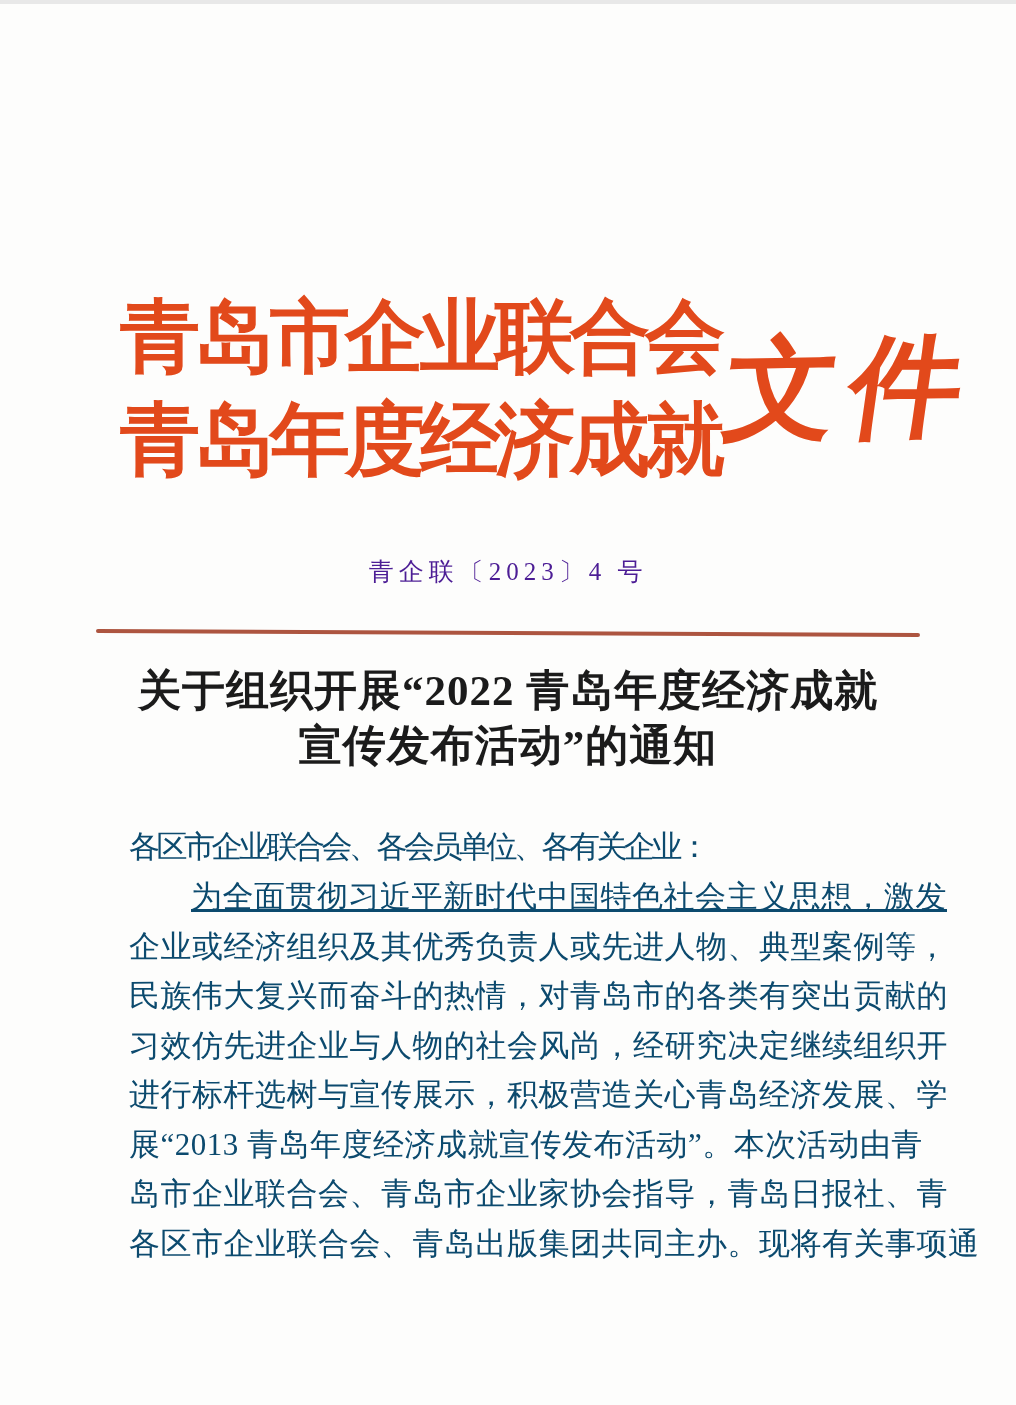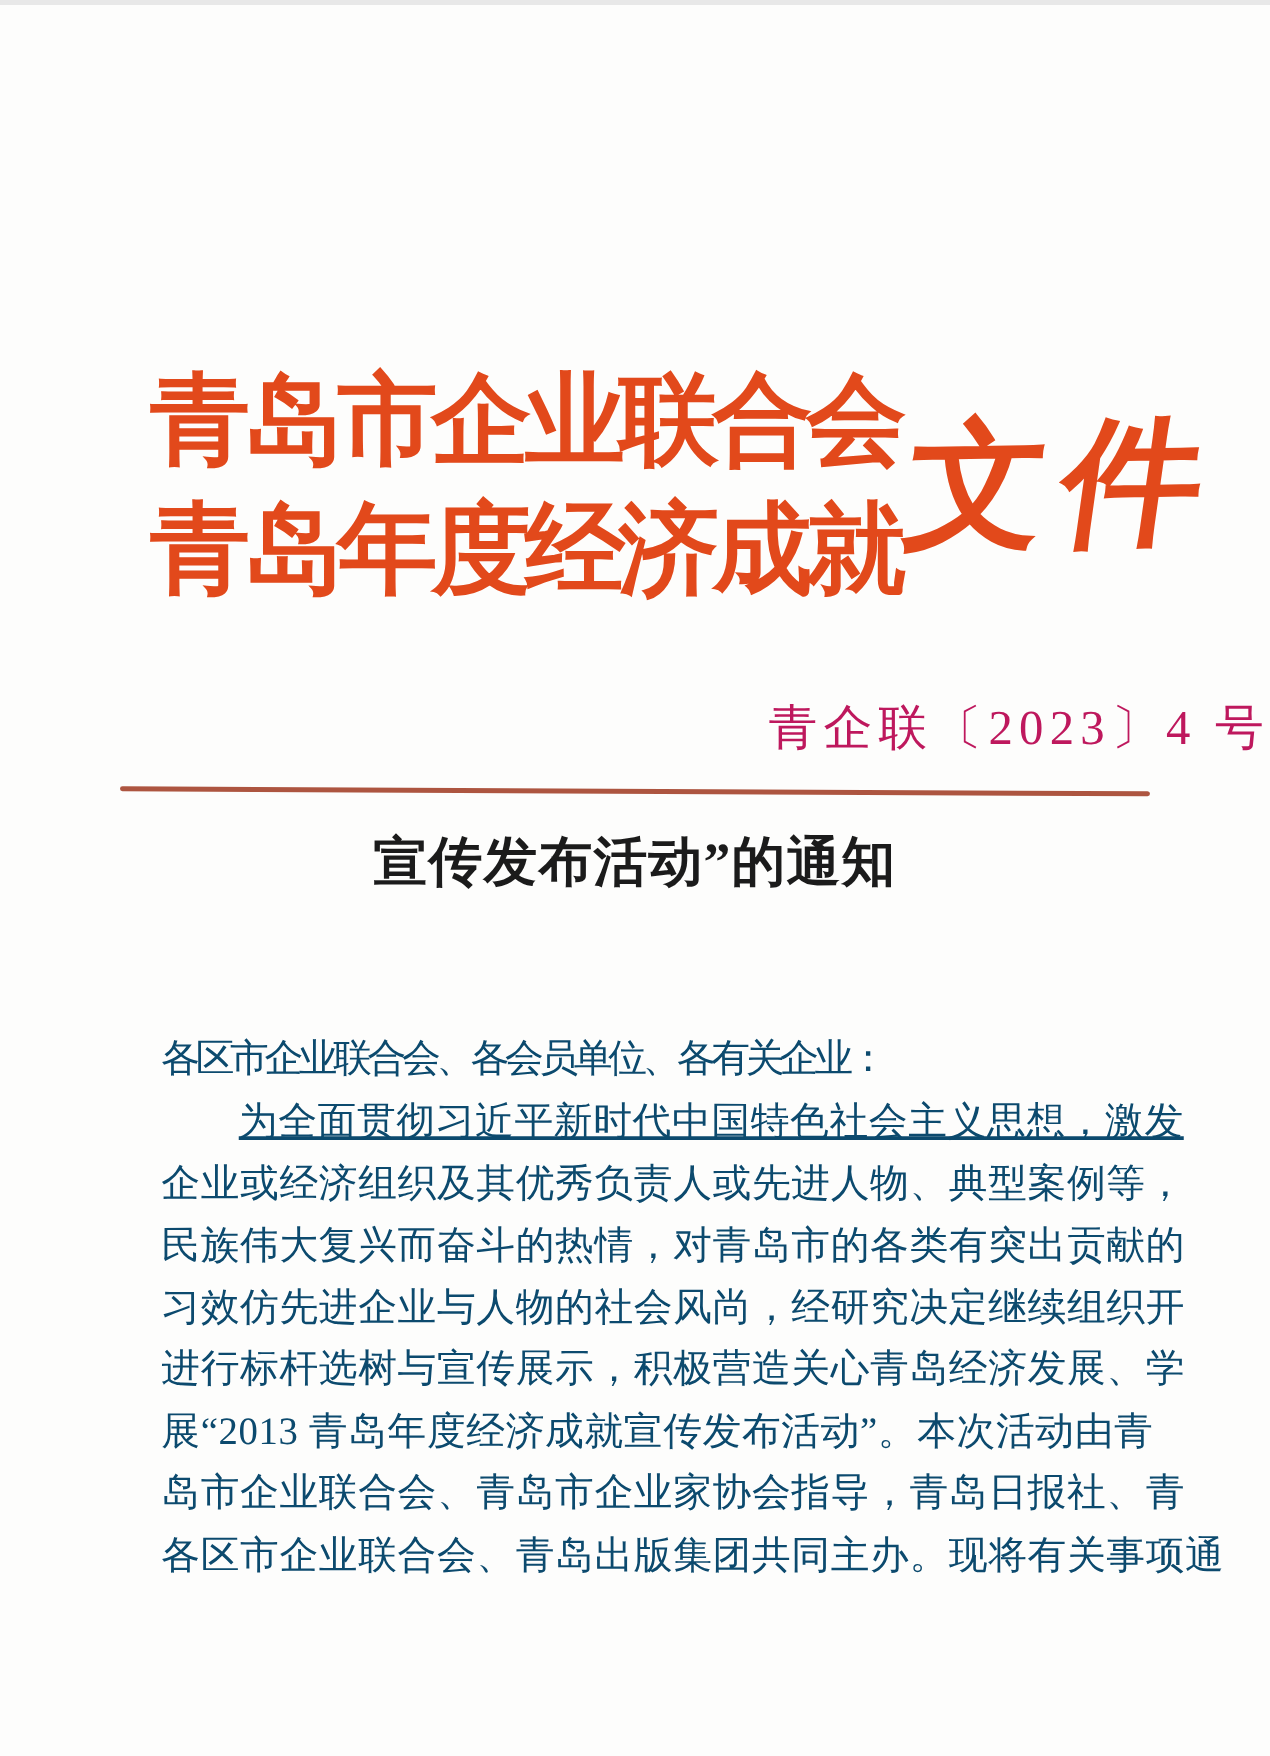--- a/index.html
+++ b/index.html
@@ -36,24 +36,24 @@
     line-height: 112px;
     transform: skewX(-9deg) rotate(-1deg);
     white-space: nowrap;
   }
   
   .doc-number {
     position: absolute;
     left: 0;
     top: 551px;
     width: 100%;
-    text-align: right;
-    font-size: 39px;
+    text-align: center;
+    font-size: 25px;
     letter-spacing: 5px;
-    color: #be185d;
+    color: #4c1d95;
     white-space: nowrap;
   }
   
   .divider {
     position: absolute;
     left: 96px;
     top: 625px;
     width: 824px;
     height: 4px;
     background: #ad5540;
@@ -111,20 +111,21 @@
     <div>青岛年度经济成就</div>
   </div>
 
   <div class="doc-type">文件</div>
 
   <div class="doc-number">青企联〔2023〕4 号</div>
 
   <div class="divider"></div>
 
   <div class="title">
+    <div>关于组织开展“2022 青岛年度经济成就</div>
     <div>宣传发布活动”的通知</div>
   </div>
 
   <div class="body-block">
     <div class="salutation">各区市企业联合会、各会员单位、各有关企业：</div>
     <div class="bline indent">为全面贯彻习近平新时代中国特色社会主义思想，激发</div>
     <div class="bline">企业或经济组织及其优秀负责人或先进人物、典型案例等，</div>
     <div class="bline">民族伟大复兴而奋斗的热情，对青岛市的各类有突出贡献的</div>
     <div class="bline">习效仿先进企业与人物的社会风尚，经研究决定继续组织开</div>
     <div class="bline">进行标杆选树与宣传展示，积极营造关心青岛经济发展、学</div>

